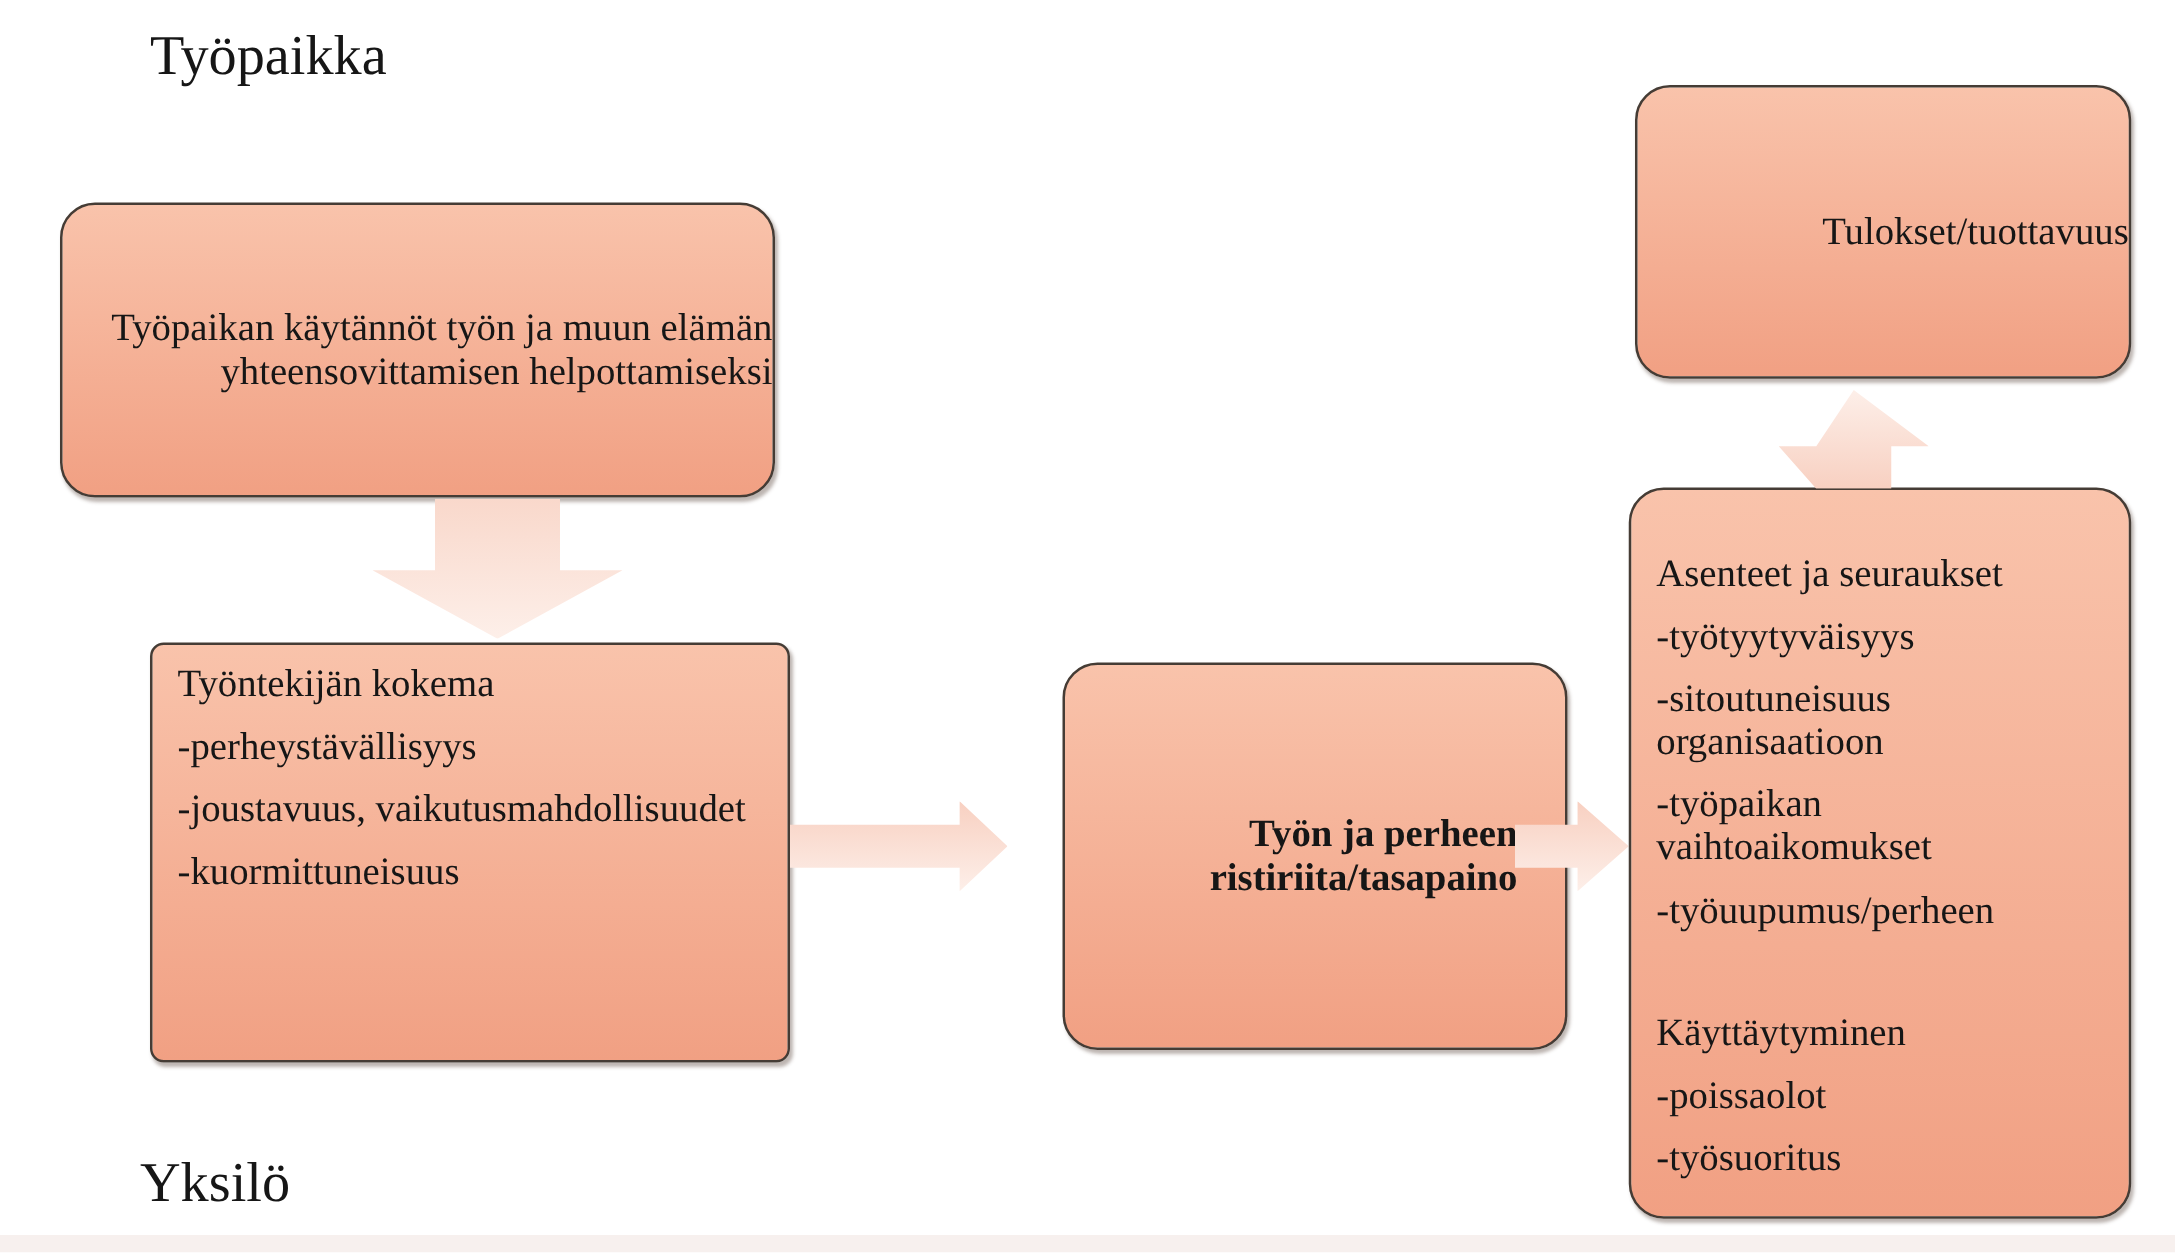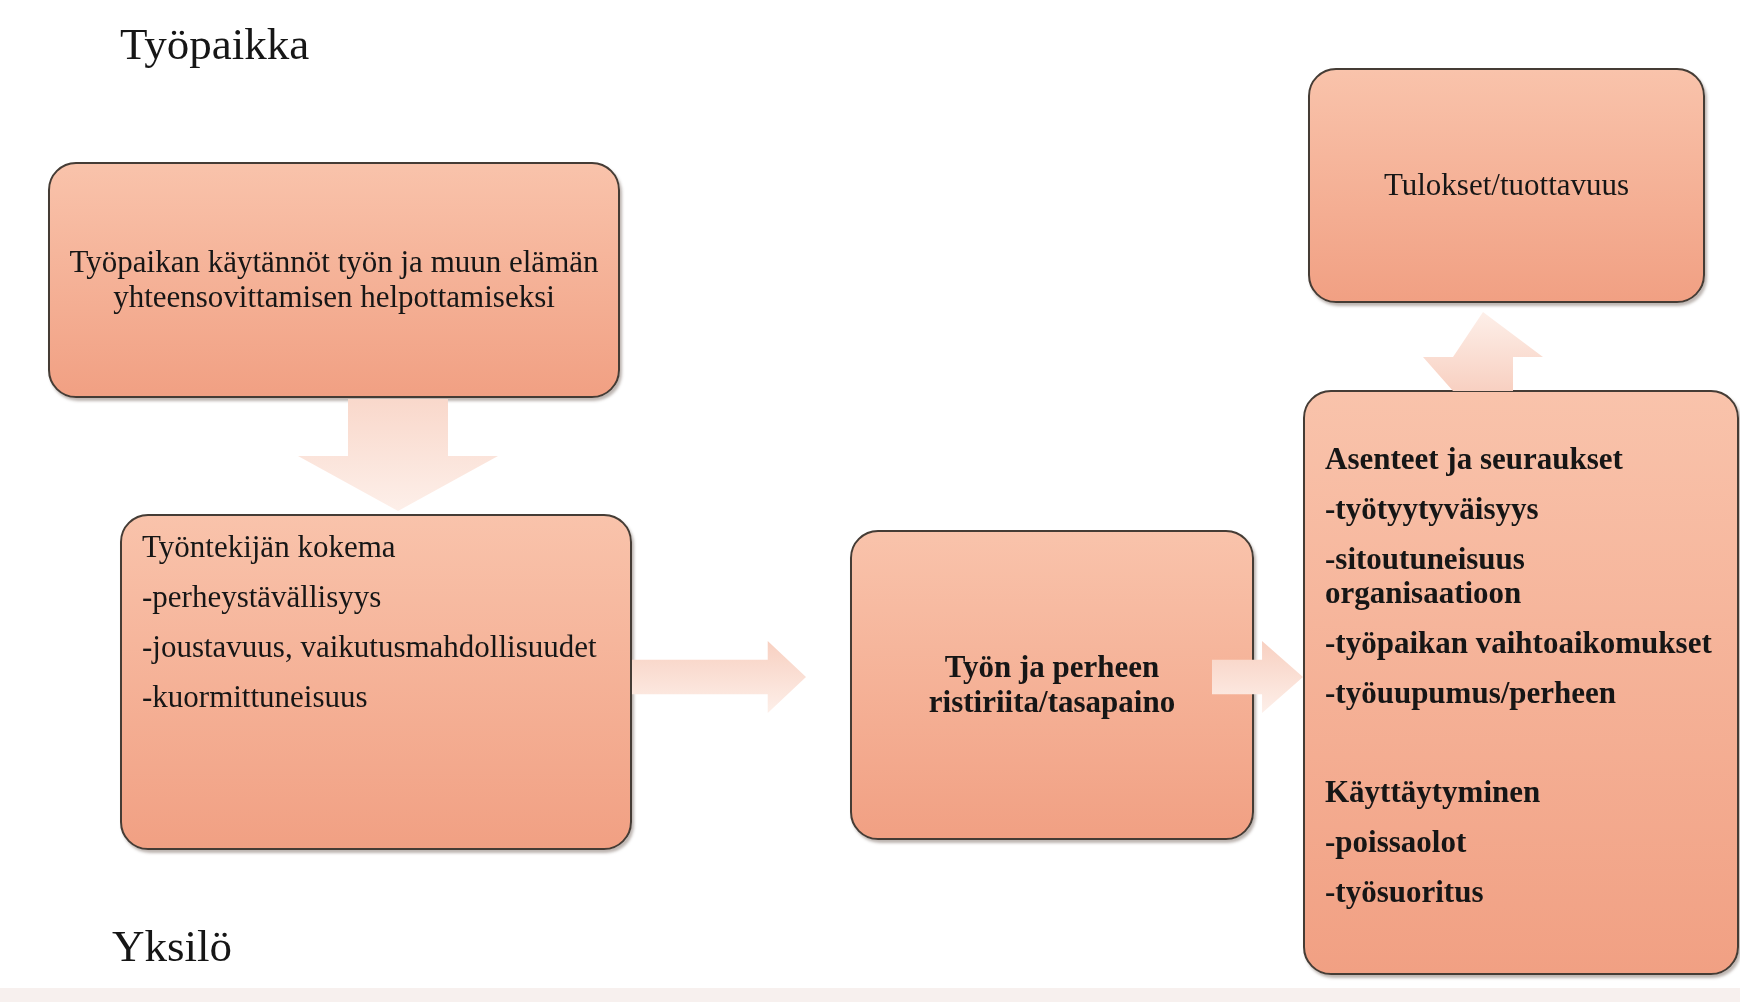--- a/index.html
+++ b/index.html
@@ -14,21 +14,21 @@
     white-space:nowrap;
   }
   .dbox{
     position:absolute;box-sizing:border-box;
     background:linear-gradient(180deg,var(--box-top,#f9c3ab) 0%,var(--box-bottom,#f1a083) 100%);
     border:2px solid var(--box-border,#453c35);
     border-radius:28px;
     box-shadow:2px 3px 3px rgba(90,70,60,0.40);
     font-size:31px;line-height:1.12;
   }
-  .dbox.center{display:flex;flex-direction:column;align-items:center;justify-content:center;text-align:center;}
+  .dbox.center{display:flex;flex-direction:column;align-items:flex-end;justify-content:center;text-align:center;}
   .dbox.listy{padding:14px 20px 0 20px;text-align:left;}
   .dbox .para{margin:0 0 16px 0;line-height:1.1;}
   .dbox .line{line-height:1.12;}
   .bold{font-weight:bold;margin-left:42px;}
   .arrow{position:absolute;}
   .arrow.right{
     background:linear-gradient(180deg,var(--arrow-strong,#f8d0c1) 0%,var(--arrow-soft,#fdefe9) 100%);
   }
   .arrow.down{
     background:linear-gradient(180deg,var(--arrow-mid,#f9d8cb) 0%,var(--arrow-soft,#fdefe9) 100%);
@@ -42,23 +42,23 @@
     clip-path:polygon(0 26%,78% 26%,78% 0,100% 50%,78% 100%,78% 74%,0 74%);}
   #arrow-right-2{left:1212px;top:641px;width:91px;height:72px;
     clip-path:polygon(0 26%,55% 26%,55% 0,100% 50%,55% 100%,55% 74%,0 74%);}
   #arrow-down-1{left:298px;top:399px;width:200px;height:112px;}
   #arrow-up-1{left:1423px;top:312px;width:120px;height:79px;}
 
   #label-workplace{left:120px;top:20px;font-family:Liberation Serif, serif;}
   #label-individual{left:112px;top:922px;}
 
   #box-practices{left:48px;top:162px;width:572px;height:236px;}
-  #box-employee{left:120px;top:514px;width:512px;height:336px;}
+  #box-employee{left:120px;top:514px;width:512px;height:336px;border-radius:11px;}
   #box-conflict{left:808px;top:530px;width:404px;height:310px;padding:0 38px;}
-  #box-outcomes{left:1303px;top:390px;width:436px;height:585px;padding-top:50px;font-weight:bold;}
+  #box-outcomes{left:1303px;top:390px;width:402px;height:585px;padding-top:50px;}
   #box-results{left:1308px;top:68px;width:397px;height:235px;}
 
   #footer-strip{position:absolute;left:0;top:988px;width:1740px;height:14px;
     background:var(--footer-strip,#f7f0ee);}
   .spacer{height:48px;}
 </style>
 </head>
 <body>
 
 <div id="label-workplace" class="big-label">Työpaikka</div>

